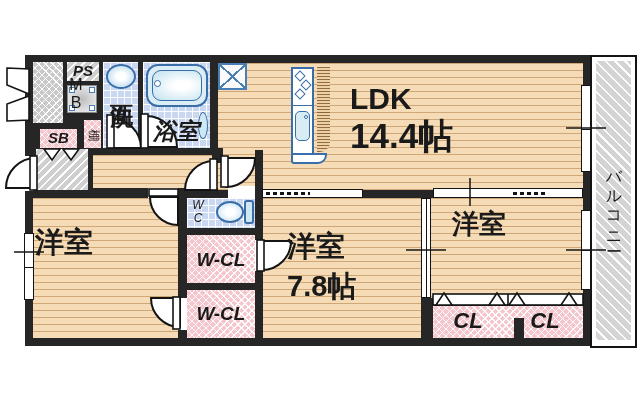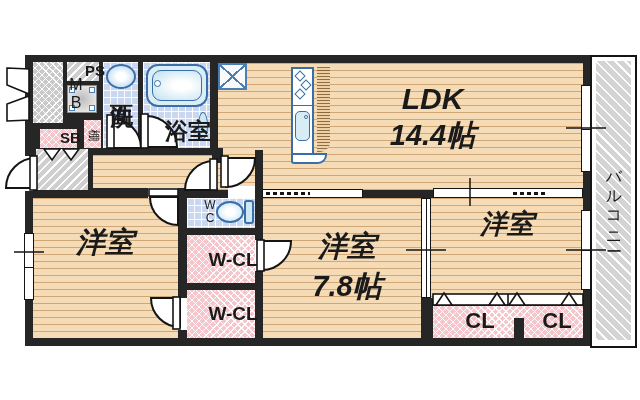--- a/index.html
+++ b/index.html
@@ -23,23 +23,23 @@
          background-image:repeating-linear-gradient(135deg, #fff 0 1.5px, transparent 1.5px 6px);}
   .balc-hatch{background-color:#d4d4d4;
          background-image:repeating-linear-gradient(45deg, #fff 0 1.5px, transparent 1.5px 7px);}
   .white-gap{background:#fff;}
   .window{background:#fff;border:1.5px solid #141414;}
   .window .mid{position:absolute;left:0;right:0;top:50%;border-top:1.5px solid #141414;}
   .slide{background:#fff;border:1.5px solid #141414;}
   .dash{position:absolute;top:50%;height:3px;margin-top:-1.5px;
         background:repeating-linear-gradient(90deg,#141414 0 4px, transparent 4px 7px);}
   .label{position:absolute;white-space:nowrap;}
-  .it{padding-left:12px;}
+  .it{font-style:italic;}
   .b6{font-weight:600;}
-  .room-block{text-align:center;font-style:italic;font-weight:600;line-height:40px;font-size:29px;}
+  .room-block{font-weight:600;line-height:40px;font-size:29px;}
   .vtext{writing-mode:vertical-rl;text-orientation:mixed;}
   .stack{word-break:break-all;text-align:center;}
   .fix{position:absolute;box-sizing:border-box;}
 </style>
 </head>
 <body>
 
 <div id="plan">
 
   <div class="abs wall" style="left:25px;top:55px;width:565px;height:291px;"></div>
@@ -166,21 +166,21 @@
       <line x1="566" y1="128" x2="606" y2="128"></line>
       <line x1="566" y1="250" x2="606" y2="250"></line>
       <line x1="14" y1="252" x2="44" y2="252"></line>
       <line x1="470" y1="178" x2="470" y2="206"></line>
       <line x1="406" y1="250" x2="446" y2="250"></line>
     </g>
   </svg>
 
   <div class="label room-block" style="left:350px;top:80px;width:165px;line-height:37px;font-size:30px;">
     <div>LDK</div>
-    <div style="font-size:29px;">14.4帖</div>
+    <div style="font-size:35px;">14.4帖</div>
   </div>
   <div class="label room-block" style="left:35px;top:222px;width:140px;">
     <div>洋室</div>
   </div>
   <div class="label room-block" style="left:287px;top:226px;width:120px;">
     <div>洋室</div>
     <div>7.8帖</div>
   </div>
   <div class="label room-block" style="left:452px;top:206px;width:110px;font-size:27px;line-height:36px;">
     <div>洋室</div>

